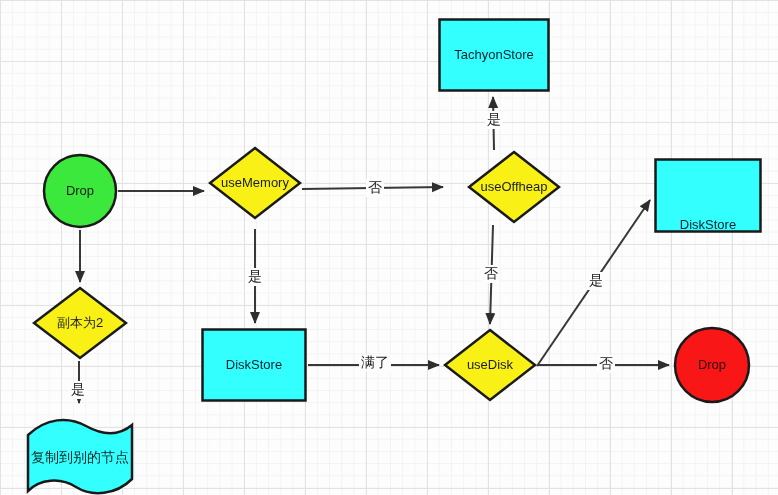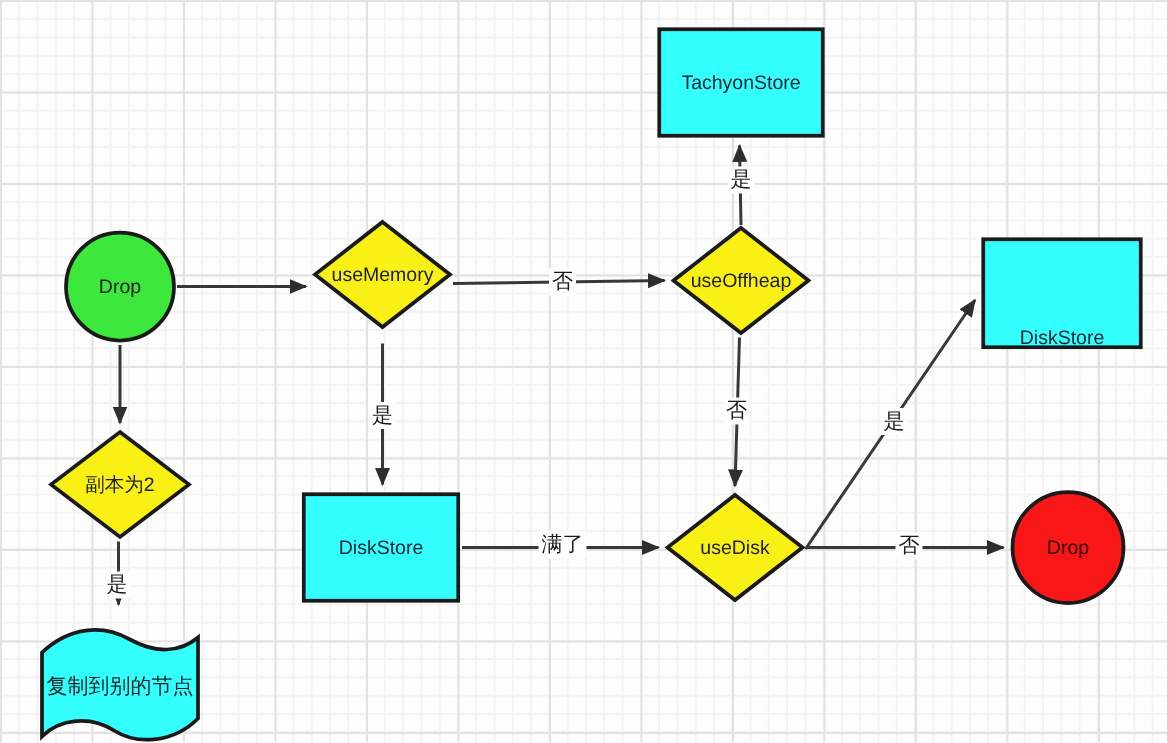--- a/index.html
+++ b/index.html
@@ -107,21 +107,21 @@
     <span class="lbl">Drop</span>
   </div>
 
   <div class="node" style="left:208px; top:146px; width:94px; height:74px;">
     <svg class="shape" viewBox="0 0 94 74">
       <polygon points="47,2 92,37 47,72 2,37" stroke="#1a1a1a" stroke-width="2.5" fill="#F9F116"></polygon>
     </svg>
     <span class="lbl">useMemory</span>
   </div>
 
-  <div class="node" style="left:447px; top:150px; width:94px; height:74px;">
+  <div class="node" style="left:467px; top:150px; width:94px; height:74px;">
     <svg class="shape" viewBox="0 0 94 74">
       <polygon points="47,2 92,37 47,72 2,37" stroke="#1a1a1a" stroke-width="2.5" fill="#F9F116"></polygon>
     </svg>
     <span class="lbl">useOffheap</span>
   </div>
 
   <div class="node" style="left:443px; top:328px; width:94px; height:74px;">
     <svg class="shape" viewBox="0 0 94 74">
       <polygon points="47,2 92,37 47,72 2,37" stroke="#1a1a1a" stroke-width="2.5" fill="#F9F116"></polygon>
     </svg>

